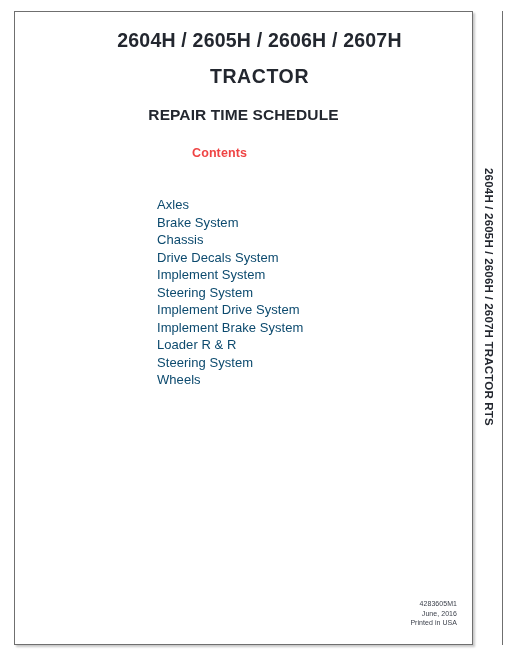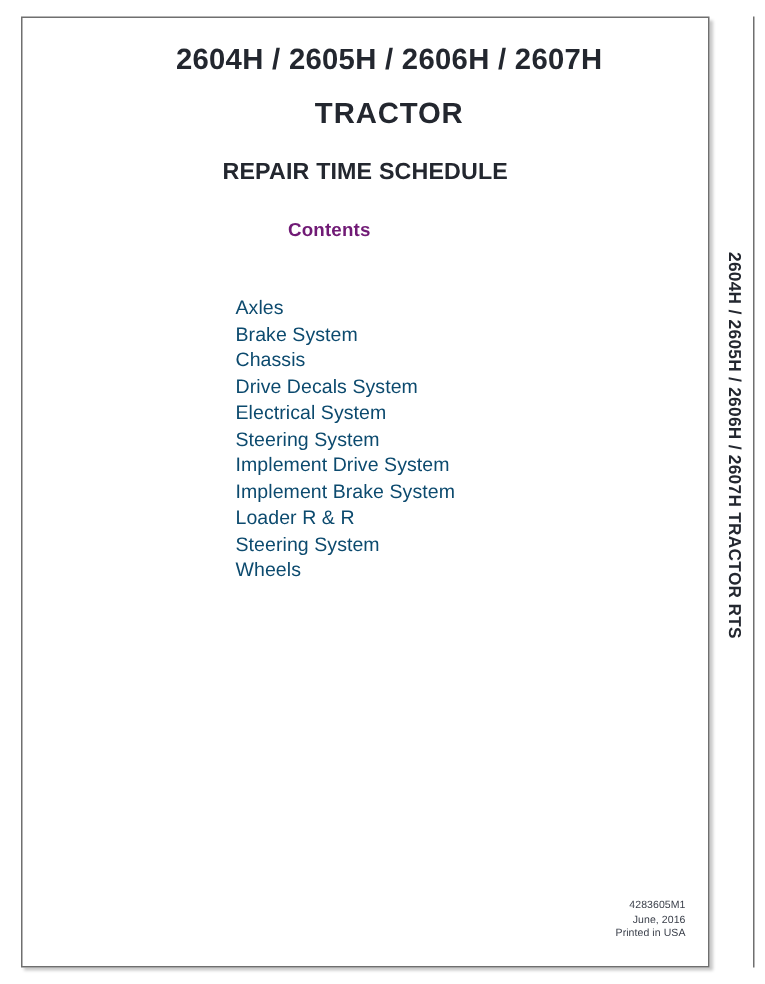--- a/index.html
+++ b/index.html
@@ -99,21 +99,21 @@
   }
 
   #contents-heading {
     position: absolute;
     left: 14px;
     top: 146px;
     width: 411px;
     text-align: center;
     font-size: 12.5px;
     font-weight: bold;
-    color: #701a75;
+    color: #ef4444;
     letter-spacing: 0.1px;
     margin: 0;
   }
 
   
   #contents-list {
     position: absolute;
     left: 157px;
     top: 196px;
     margin: 0;
@@ -159,21 +159,21 @@
 
 <h2 id="doc-section-title">REPAIR TIME SCHEDULE</h2>
 
 <h3 id="contents-heading">Contents</h3>
 
 <ul id="contents-list">
     <li>Axles</li>
     <li>Brake System</li>
     <li>Chassis</li>
     <li>Drive Decals System</li>
-    <li>Electrical System</li>
+    <li>Implement System</li>
     <li>Steering System</li>
     <li>Implement Drive System</li>
     <li>Implement Brake System</li>
     <li>Loader R &amp; R</li>
     <li>Steering System</li>
     <li>Wheels</li>
   </ul>
 
 <div id="spine-label">
   <span class="spine-text">2604H / 2605H / 2606H / 2607H TRACTOR RTS</span>

